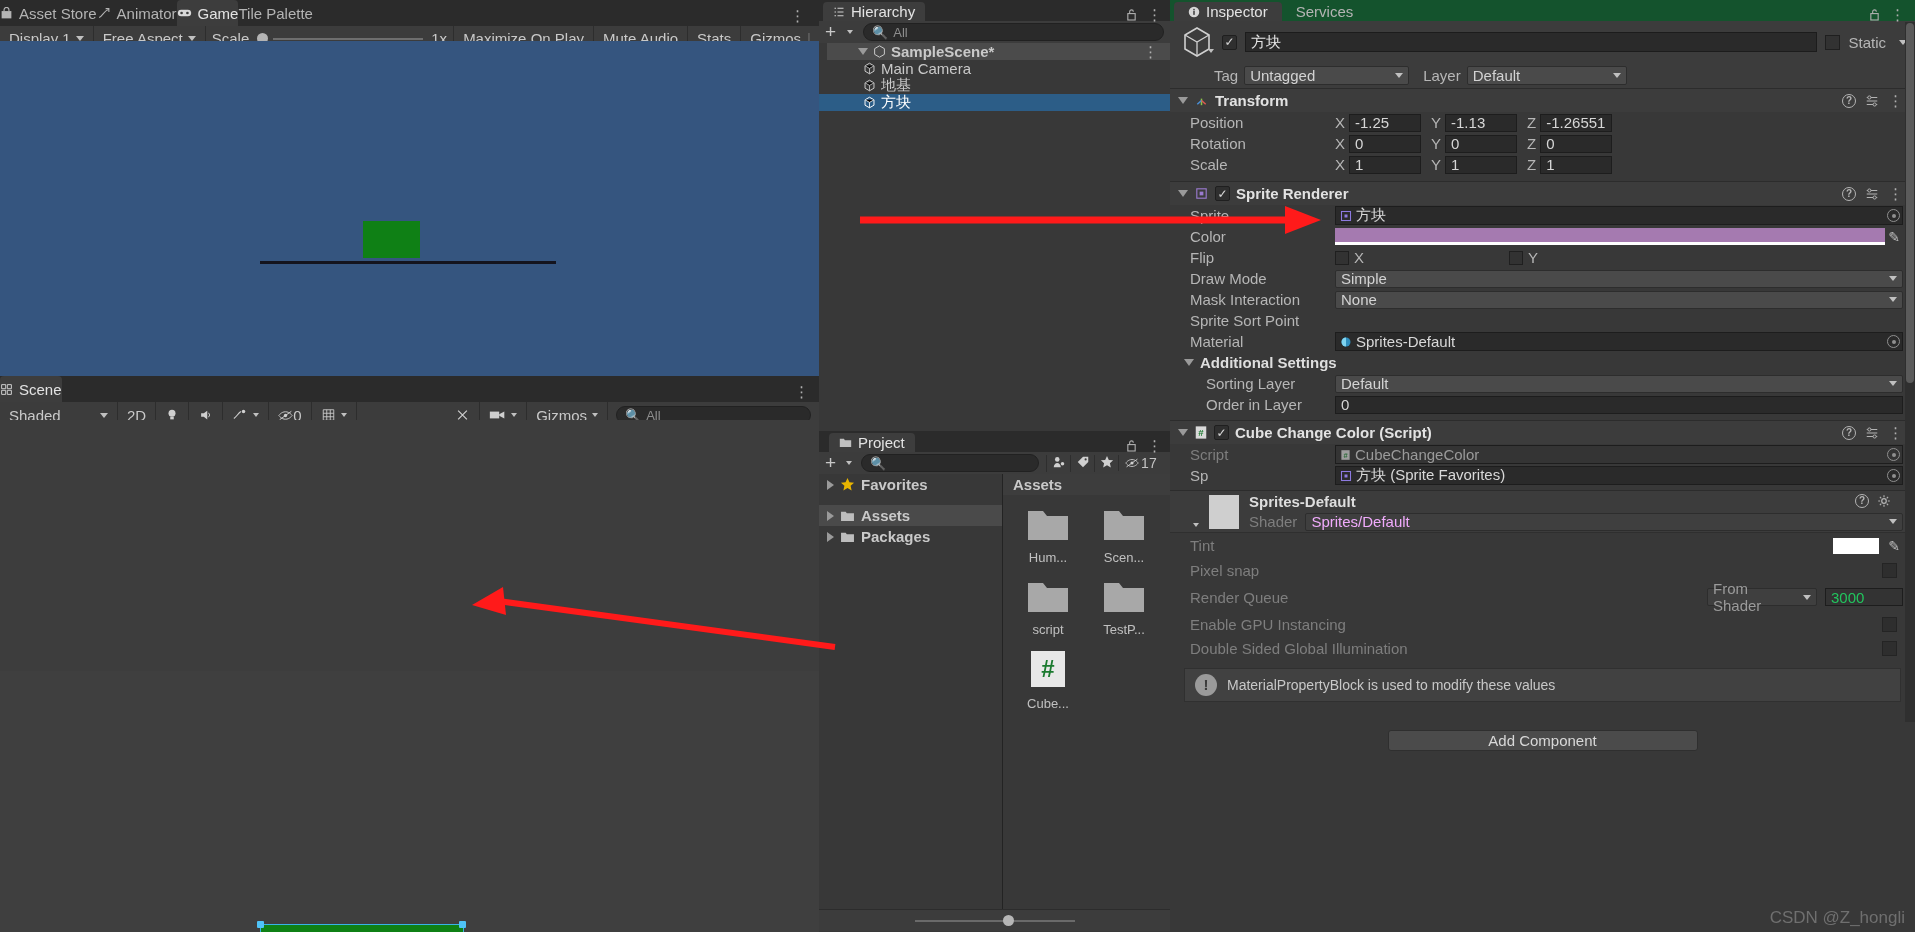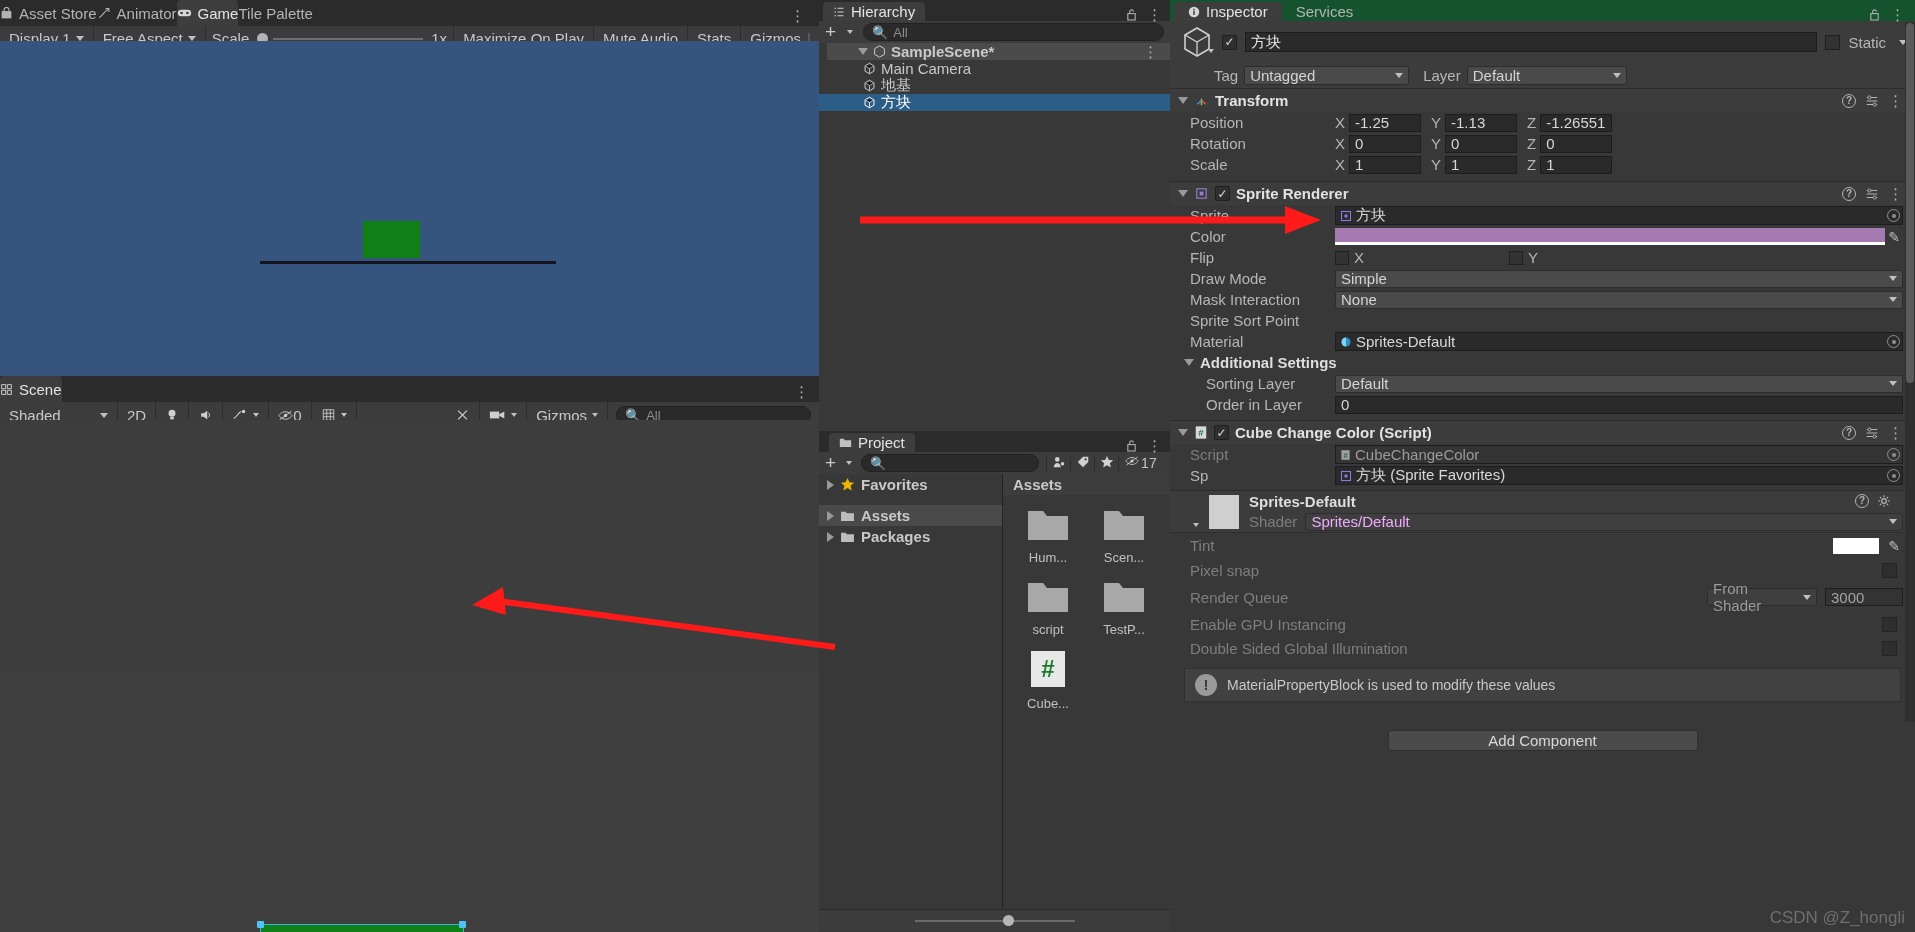--- a/index.html
+++ b/index.html
@@ -418,21 +418,21 @@
           <svg width="14" height="14" viewBox="0 0 16 16">
               <path d="M2 8l6-6h6v6l-6 6z" fill="#d0d0d0"></path>
               <circle cx="11" cy="5" r="1.2" fill="#3c3c3c"></circle>
             </svg>
         </div>
         <div style="width:24px;text-align:center;border-left:1px solid #2e2e2e;">
           <svg width="14" height="14" viewBox="0 0 16 16">
               <path d="M8 1l2.1 4.6 4.9.5-3.7 3.3 1.1 4.9L8 11.8 3.6 14.3l1.1-4.9L1 6.1l4.9-.5z" fill="#d0d0d0"></path>
             </svg>
         </div>
-        <div style="display:flex;align-items:flex-start;gap:2px;padding-left:6px;border-left:1px solid #2e2e2e;">
+        <div style="display:flex;align-items:center;gap:2px;padding-left:6px;border-left:1px solid #2e2e2e;">
           <svg width="14" height="12" viewBox="0 0 18 14">
             <path d="M1 7s3-4.5 8-4.5S17 7 17 7s-3 4.5-8 4.5S1 7 1 7z" fill="none" stroke="#cfcfcf" stroke-width="1.1"></path>
             <circle cx="9" cy="7" r="2" fill="#cfcfcf"></circle>
               <path d="M2 12L16 2" stroke="#cfcfcf" stroke-width="1.2"></path>
           </svg>
           <span style="font-size:14px;">17</span>
         </div>
       </div>
     </div>
 
@@ -775,21 +775,21 @@
       <span class="lbl dim">Pixel snap</span>
       <span style="margin-left:auto;width:15px;height:15px;background:#2e2e2e;border:1px solid #242424;"></span>
     </div>
     <div class="row" style="height:30px;padding-right:12px;">
       <span class="lbl dim">Render Queue</span>
       <span style="margin-left:auto;display:flex;align-items:center;gap:8px;">
         <span class="dd" style="width:110px;height:18px;background:#3f3f3f;color:#9b9b9b;">
           <span>From Shader</span>
           <span class="caret"></span>
         </span>
-        <span class="nf" style="width:78px;background:#333;color:#a3a3a3;">3000</span>
+        <span class="nf" style="width:78px;background:#333;color:#22c55e;">3000</span>
       </span>
     </div>
     <div class="row" style="height:24px;padding-right:18px;">
       <span class="lbl dim" style="width:auto;flex:0 0 auto;">Enable GPU Instancing</span>
       <span style="margin-left:auto;width:15px;height:15px;background:#2e2e2e;border:1px solid #242424;"></span>
     </div>
     <div class="row" style="height:24px;padding-right:18px;">
       <span class="lbl dim" style="width:auto;flex:0 0 auto;">Double Sided Global Illumination</span>
       <span style="margin-left:auto;width:15px;height:15px;background:#2e2e2e;border:1px solid #242424;"></span>
     </div>

